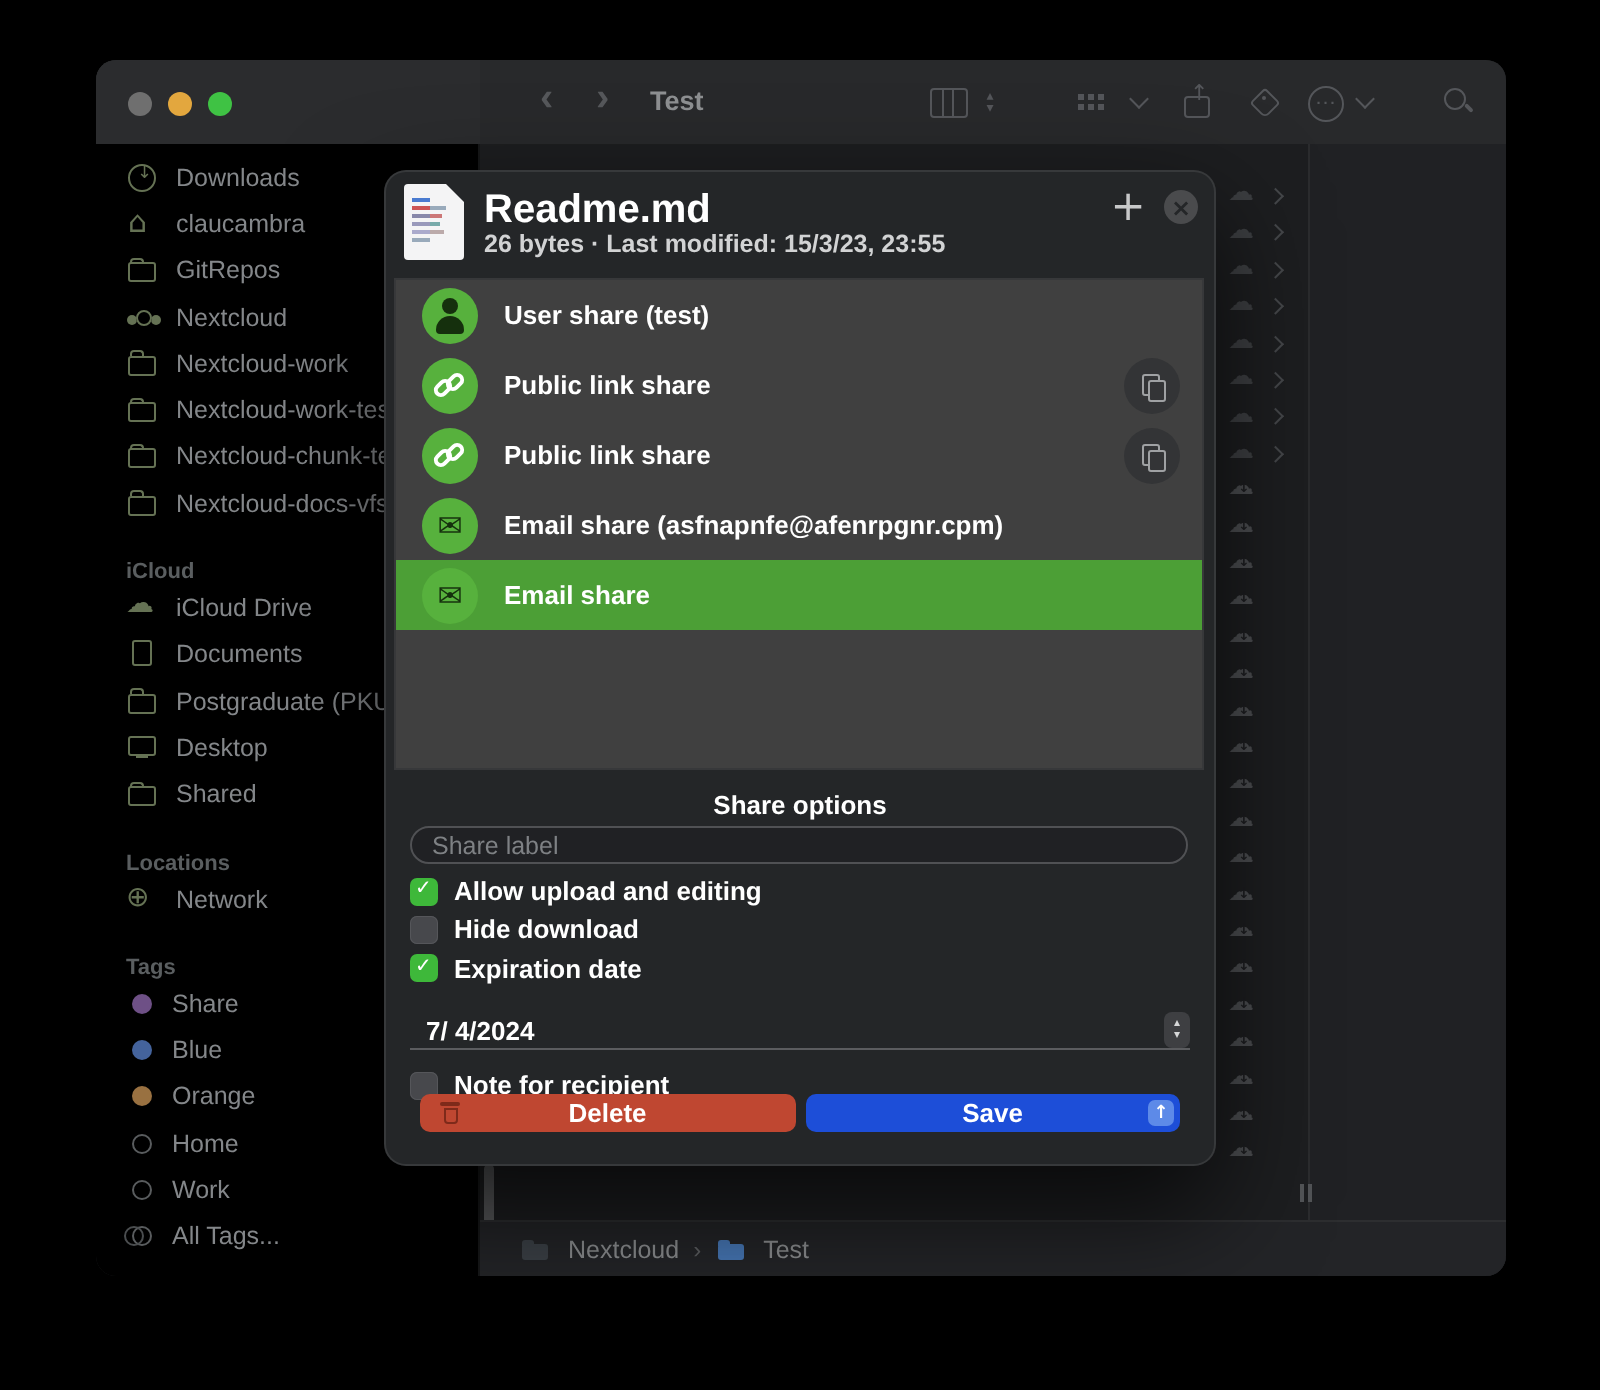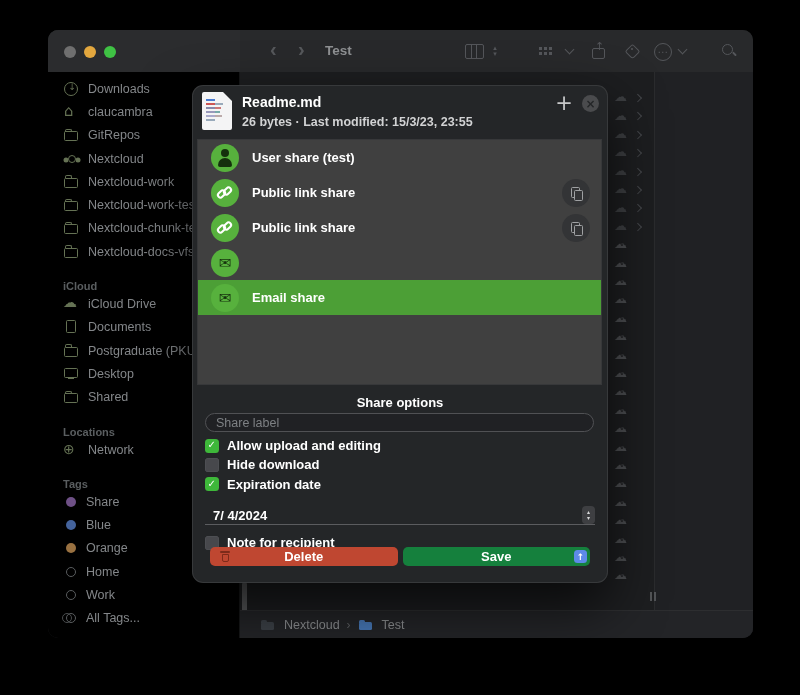--- a/index.html
+++ b/index.html
@@ -84,21 +84,21 @@
   .pf.blue{color:#4676b4;}
   .pf::before{content:"";position:absolute;left:1px;top:4px;width:13px;height:8px;border-radius:1.5px;background:currentColor;}
   .pf::after{content:"";position:absolute;left:1px;top:2px;width:6px;height:3px;border-radius:1.5px 1.5px 0 0;background:currentColor;}
   
   .dialog{position:absolute;left:192px;top:85px;width:416px;height:498px;border-radius:11px;background:#242628;
           box-shadow:0 22px 55px rgba(0,0,0,.7),0 0 0 1px rgba(255,255,255,.09) inset;z-index:5;color:#fff;}
   .file-ic{position:absolute;left:10px;top:7px;width:30px;height:38px;background:#f4f4f5;border-radius:2px;}
   .file-ic::before{content:"";position:absolute;right:0;top:0;border-style:solid;border-width:0 9px 9px 0;border-color:transparent #242628 transparent transparent;}
   .file-ic::after{content:"";position:absolute;left:4px;top:7px;width:9px;height:2px;background:#4a7bd0;
      box-shadow:0 4px 0 #c55,8px 4px 0 #9ab,0 8px 0 #88a,6px 8px 0 #c77,0 12px 0 #99b,5px 12px 0 #7aa,0 16px 0 #aac,7px 16px 0 #baa,0 20px 0 #9ab;}
-  .dlg-title{position:absolute;left:50px;top:9px;font-size:14px;font-weight:700;}
+  .dlg-title{position:absolute;left:50px;top:9px;font-size:20px;font-weight:700;}
   .dlg-meta{position:absolute;left:50px;top:30px;font-size:12.5px;font-weight:600;color:#d2d3d4;}
   .btn-plus{position:absolute;left:360px;top:6px;width:24px;height:24px;color:#c7c8c9;font-size:21px;font-weight:400;
             display:flex;align-items:center;justify-content:center;font-family:"DejaVu Sans",sans-serif;}
   .btn-close{position:absolute;left:390px;top:10px;width:17px;height:17px;border-radius:50%;background:#4a4b4d;
              display:flex;align-items:center;justify-content:center;color:#242628;font-size:12px;font-weight:700;font-family:"DejaVu Sans",sans-serif;}
   .share-list{position:absolute;left:5px;top:54px;width:405px;height:246px;background:#404040;border:1px solid #37383a;box-sizing:border-box;overflow:hidden;}
   .share-row{position:relative;height:35px;display:flex;align-items:center;padding-left:13px;gap:13px;font-size:13px;font-weight:600;}
   .share-row.selected{background:#4c9f36;}
   .avatar{width:28px;height:28px;border-radius:50%;background:#57b13d;position:relative;flex:0 0 28px;}
   .av-user::before{content:"";position:absolute;left:10px;top:5px;width:8px;height:8px;border-radius:50%;background:#15300d;}
@@ -125,21 +125,21 @@
            display:flex;flex-direction:column;align-items:center;justify-content:center;color:#d6d7d8;
            font-size:6px;line-height:6px;font-family:"DejaVu Sans",sans-serif;}
   .note-row{position:absolute;left:13px;top:448px;}
   .dlg-buttons{position:absolute;left:18px;top:462px;width:380px;height:19px;display:flex;gap:5px;}
   .btn{flex:1;border-radius:5px;position:relative;display:flex;align-items:center;justify-content:center;
        font-size:13px;font-weight:700;color:#fff;}
   .btn-delete{background:#bf4731;}
   .trash{position:absolute;left:10px;top:3px;width:11px;height:13px;color:#7e2a1a;}
   .trash::before{content:"";position:absolute;left:1.5px;top:3.5px;width:7px;height:8.5px;border:1.5px solid currentColor;border-radius:0 0 2px 2px;box-sizing:border-box;}
   .trash::after{content:"";position:absolute;left:0;top:1px;width:10px;height:1.5px;background:currentColor;border-radius:1px;}
-  .btn-save{background:#15803d;}
+  .btn-save{background:#1d4ed8;}
   .save-badge{position:absolute;right:3px;top:3px;width:13px;height:13px;border-radius:3.5px;background:#5d8ae8;
               display:flex;align-items:center;justify-content:center;font-size:9px;color:#fff;font-family:"DejaVu Sans",sans-serif;}
 </style>
 </head>
 <body>
 
 <div class="stage">
 
   <div class="window">
 
@@ -425,20 +425,21 @@
         <span>Public link share</span>
         <span class="copy-btn"></span>
       </div>
         <div class="share-row">
         <span class="avatar av-link"></span>
         <span>Public link share</span>
         <span class="copy-btn"></span>
       </div>
         <div class="share-row">
         <span class="avatar av-email"></span>
+        <span>Email share (asfnapnfe@afenrpgnr.cpm)</span>
 
       </div>
         <div class="share-row selected">
         <span class="avatar av-email"></span>
         <span>Email share</span>
 
       </div>
       </div>
 
     <div class="opts-title">Share options</div>

